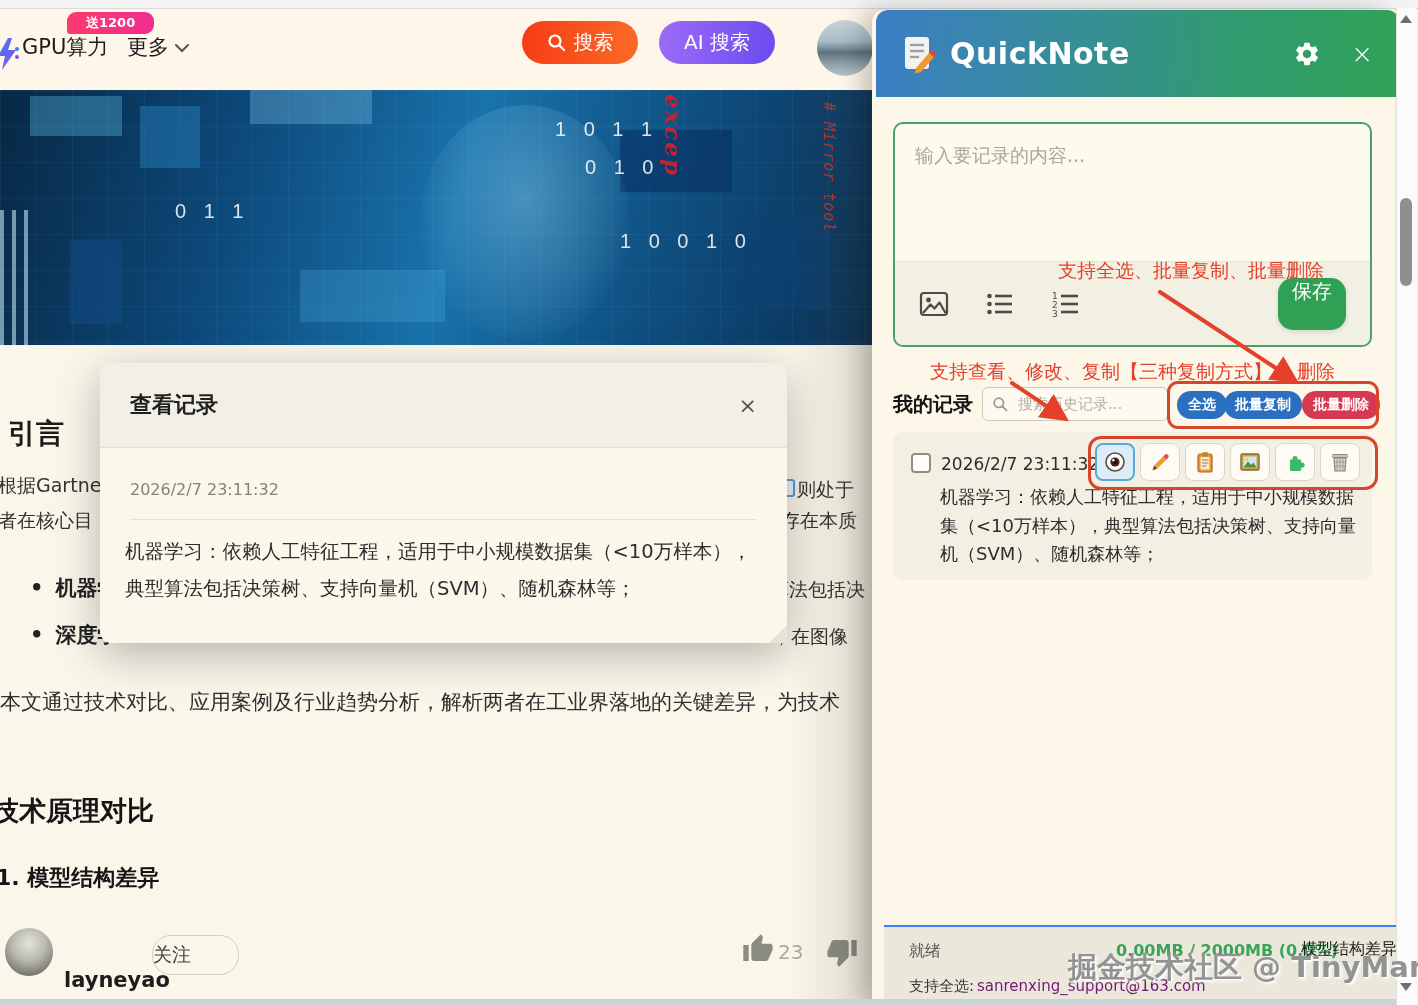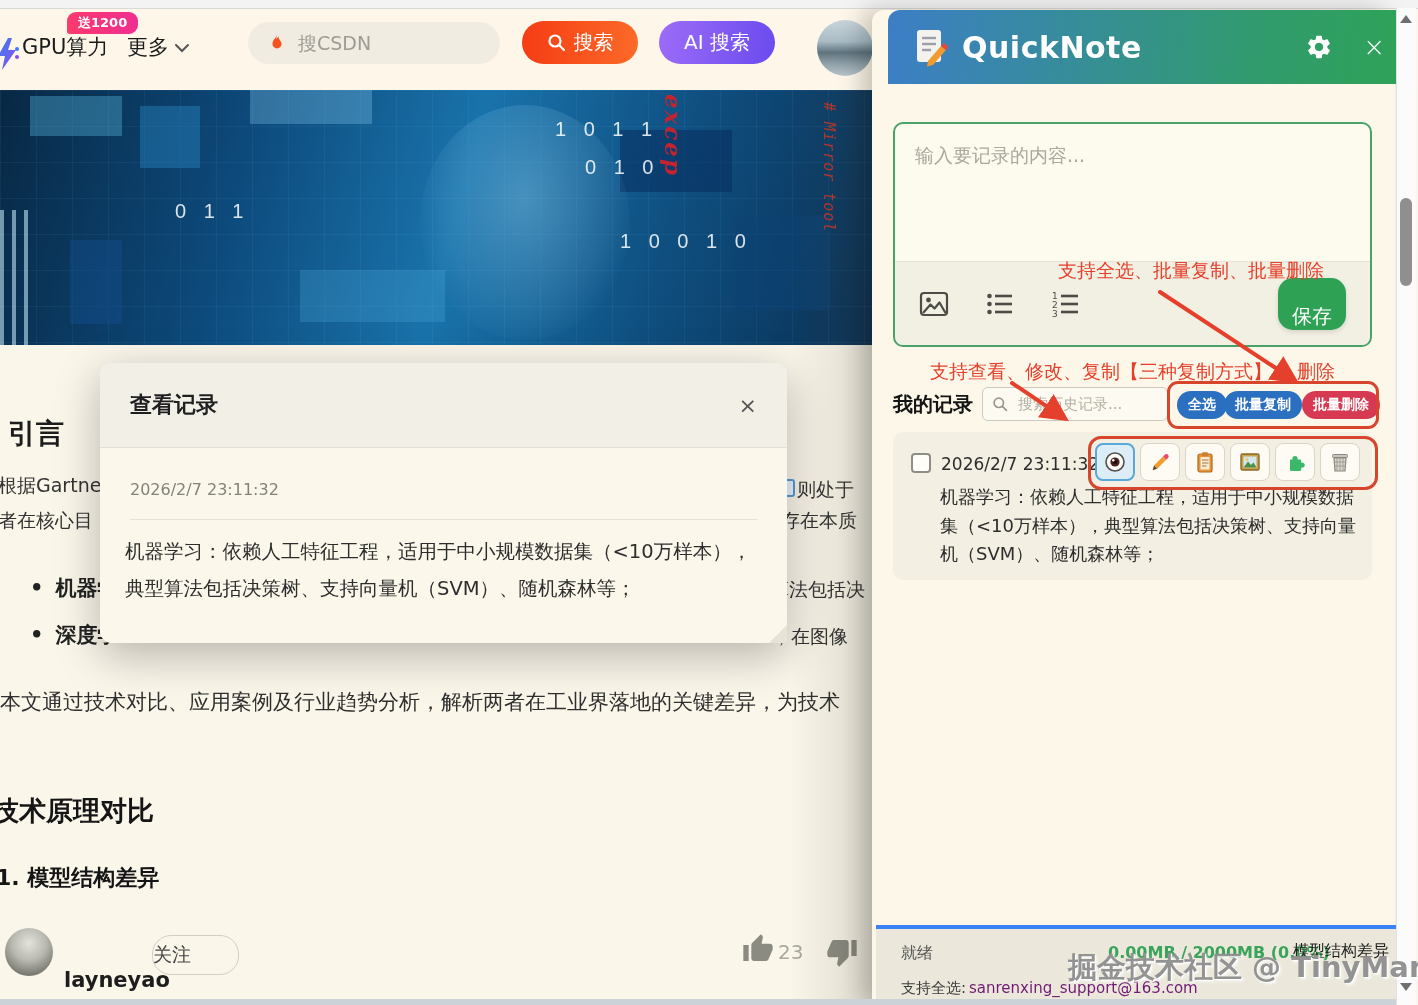--- a/index.html
+++ b/index.html
@@ -13,21 +13,21 @@
   
   .chrome-top{left:0;top:0;width:1418px;height:8px;background:#f3f3f3;border-bottom:1px solid #d9d9d9;z-index:2;}
   .bottom-strip{left:0;top:999px;width:1396px;height:6px;background:#ccd3d8;z-index:18;}
   .scrollbar{left:1396px;top:8px;width:19px;height:997px;background:#fbfbfb;border-left:1px solid #e2e2e2;z-index:20;}
   .sb-up{left:3px;top:7px;width:0;height:0;border-left:6px solid transparent;border-right:6px solid transparent;border-bottom:8px solid #6f6f6f;}
   .sb-down{left:3px;top:975px;width:0;height:0;border-left:6px solid transparent;border-right:6px solid transparent;border-top:8px solid #6f6f6f;}
   .sb-thumb{left:3px;top:190px;width:12px;height:88px;background:#8f8f8f;border-radius:7px;}
   
   .topbar{left:0;top:8px;width:1418px;height:82px;background:#fdf6e9;z-index:1;}
   .gpu-label{left:22px;top:25px;font-size:21px;color:#1b1b1b;font-weight:500;}
-  .gpu-badge{left:67px;top:4px;background:linear-gradient(90deg,#fb3a6d,#ef2f90);color:#fff;font-size:13px;font-weight:bold;padding:2px 11px;border-radius:9px 9px 9px 3px;}
+  .gpu-badge{left:67px;top:4px;background:linear-gradient(90deg,#fb3a6d,#ef2f90);color:#fff;font-size:13px;font-weight:bold;padding:2px 19px;border-radius:9px 9px 9px 3px;}
   .more-label{left:127px;top:25px;font-size:21px;color:#1b1b1b;font-weight:500;}
   .search-pill{left:248px;top:14px;width:252px;height:42px;background:#f1ece2;border-radius:21px;display:flex;align-items:center;padding-left:20px;box-sizing:border-box;}
   .search-pill input{border:none;outline:none;background:transparent;font-size:19px;color:#7c7c76;width:170px;margin-left:10px;font-family:inherit;}
   .search-pill input::placeholder{color:#9c9c94;}
   .btn-search{left:522px;top:13px;width:116px;height:43px;border-radius:22px;background:linear-gradient(90deg,#f63c14,#fb6a28);display:flex;align-items:center;justify-content:center;gap:7px;color:#fff;font-size:20px;}
   .btn-ai{left:659px;top:13px;width:116px;height:43px;border-radius:22px;background:linear-gradient(100deg,#9d6cf8,#6a4bee);display:flex;align-items:center;justify-content:center;color:#fff;font-size:20px;}
   .topbar-avatar{left:817px;top:12px;width:56px;height:56px;border-radius:50%;background:linear-gradient(180deg,#c9d4da 0%,#a9bcc6 38%,#5f747f 58%,#8fa0a8 78%,#b8c4ca 100%);}
   
   .banner{left:0;top:90px;width:872px;height:255px;overflow:hidden;z-index:1;
     background:linear-gradient(105deg,#082844 0%,#0d4a7c 28%,#1973ab 52%,#0f4f80 75%,#0a3054 100%);}
@@ -66,44 +66,44 @@
   .modal-head{position:absolute;left:0;top:0;width:100%;height:85px;background:#f2efe7;border-bottom:1px solid #e2dfd6;border-radius:12px 12px 0 0;display:flex;align-items:center;box-sizing:border-box;padding:0 30px;}
   .modal-title{font-size:22px;font-weight:bold;color:#1f1f1f;}
   .modal-close{margin-left:auto;font-size:22px;color:#555;cursor:default;}
   .modal-ts{position:absolute;left:30px;top:117px;font-size:16px;color:#83837a;}
   .modal-div{position:absolute;left:30px;top:156px;width:627px;height:1px;background:#e5e2d8;}
   .modal-content{position:absolute;left:25px;top:170px;width:632px;font-size:19.5px;line-height:37px;color:#2d2d2d;}
   .modal-fold{position:absolute;right:0;bottom:0;width:0;height:0;border-left:18px solid transparent;border-bottom:18px solid #e7e3d6;}
   
   .panel{left:872px;top:10px;width:523px;height:995px;background:#fcf7e9;z-index:10;border-radius:12px 12px 0 0;
     box-shadow:-10px 0 25px rgba(0,0,0,.22);}
-  .panel-head{position:absolute;left:16px;top:0;width:100%;height:74px;border-radius:12px 12px 0 0;
+  .panel-head{position:absolute;left:4px;top:0;width:100%;height:87px;border-radius:12px 12px 0 0;
     background:linear-gradient(95deg,#3c7ec6 0%,#319a70 68%,#2fa356 100%);
     display:flex;align-items:center;box-sizing:border-box;padding:16px 26px;}
   .panel-title{color:#fff;font-size:30px;font-weight:bold;margin-left:14px;letter-spacing:.5px;}
   .head-gear{margin-left:auto;width:28px;height:28px;}
   .head-close{color:#fff;font-size:26px;margin-left:30px;font-weight:300;}
   .input-card{position:absolute;left:21px;top:112px;width:479px;height:225px;background:#fdfaee;border:2px solid #49a368;border-radius:10px;box-sizing:border-box;}
   .input-placeholder{position:absolute;left:20px;top:19px;font-size:19px;color:#a9a89e;}
   .input-toolbar{position:absolute;left:0;bottom:0;width:100%;height:84px;background:rgba(233,230,218,.55);border-top:1px solid #e6e3d6;border-radius:0 0 8px 8px;display:flex;align-items:center;box-sizing:border-box;padding:0 24px;gap:36px;}
-  .save-btn{margin-left:auto;width:68px;height:52px;background:#2fa155;border-radius:15px;color:#fff;font-size:20px;display:flex;align-items:flex-end;justify-content:center;box-shadow:0 2px 5px rgba(0,0,0,.12);}
+  .save-btn{margin-left:auto;width:68px;height:52px;background:#2fa155;border-radius:15px;color:#fff;font-size:20px;display:flex;align-items:flex-start;justify-content:center;box-shadow:0 2px 5px rgba(0,0,0,.12);}
   .rec-title{position:absolute;left:21px;top:381px;font-size:20px;font-weight:bold;color:#141414;}
   .rec-search{position:absolute;left:110px;top:377px;width:186px;height:34px;background:#fdfaf2;border:1px solid #cdc9bd;border-radius:6px;box-sizing:border-box;display:flex;align-items:center;padding-left:9px;}
   .rec-search input{border:none;outline:none;background:transparent;font-size:15px;color:#8c8a80;width:140px;margin-left:7px;font-family:inherit;}
   .rec-search input::placeholder{color:#b5b1a4;}
   .pill-btn{position:absolute;top:381px;height:28px;border-radius:14px;color:#fff;font-size:14px;font-weight:bold;display:flex;align-items:center;justify-content:center;padding:0 11px;box-sizing:border-box;}
   .pill-blue{background:#2b6fc0;}
   .pill-red{background:#d63a52;}
   .note-card{position:absolute;left:21px;top:422px;width:479px;height:148px;background:#f3efe2;border-radius:10px;}
   .note-check{position:absolute;left:18px;top:21px;width:20px;height:20px;background:#fefdf8;border:2px solid #8e8e86;border-radius:4px;box-sizing:border-box;}
   .note-ts{position:absolute;left:48px;top:22px;font-size:17px;color:#2d2d2d;}
   .icon-btn{position:absolute;top:11px;width:40px;height:38px;background:#fdfbf3;border:1px solid #d9d5c8;border-radius:8px;display:flex;align-items:center;justify-content:center;box-sizing:border-box;}
   .icon-btn.active{background:#dcedf8;border:2px solid #58a8d9;}
   .note-text{position:absolute;left:47px;top:51px;width:422px;font-size:18px;line-height:28.5px;color:#2d2d2d;}
-  .status-bar{position:absolute;left:4px;top:915px;width:100%;height:80px;background:#ebe8db;border-top:4px solid #3b82f6;box-sizing:border-box;}
+  .status-bar{position:absolute;left:12px;top:915px;width:100%;height:80px;background:#ebe8db;border-top:2px solid #3b82f6;box-sizing:border-box;}
   .st-ready{position:absolute;left:25px;top:14px;font-size:16px;color:#555;}
   .st-storage{position:absolute;left:232px;top:14px;font-size:16px;font-weight:bold;color:#3aa45b;}
   .st-clean{position:absolute;left:417px;top:12px;font-size:16px;color:#1e1e1e;}
   .st-fb-label{position:absolute;left:25px;top:50px;font-size:15px;color:#3c3c3c;}
   .st-fb-mail{position:absolute;left:93px;top:50px;font-size:15px;color:#701a75;}
   .watermark{left:1068px;top:948px;font-size:29px;font-weight:bold;color:rgba(138,138,138,.92);white-space:nowrap;z-index:30;
     text-shadow:1px 1px 0 #fff,2px 2px 3px rgba(255,255,255,.85);}
   
   .anno{color:#e5402b;font-size:19px;z-index:12;white-space:pre;}
   .red-box{border:3px solid #d6452c;border-radius:11px;z-index:12;box-sizing:border-box;}
@@ -125,26 +125,20 @@
     <path d="M14 2 L4 20 h7 L8 34 L22 14 h-8 L18 2 Z" fill="url(#lg1)"></path>
     <circle cx="23" cy="13" r="2" fill="#3d7df0"></circle>
       <circle cx="23" cy="21" r="2" fill="#8a4ef0"></circle>
   </svg>
   <div class="abs gpu-label">GPU算力</div>
   <div class="abs gpu-badge">送1200</div>
   <div class="abs more-label">更多</div>
   <svg class="abs" style="left:174px;top:34px" width="16" height="12" viewBox="0 0 16 12">
     <polyline points="2,3 8,9 14,3" fill="none" stroke="#555" stroke-width="2" stroke-linecap="round"></polyline>
   </svg>
-  <div class="abs search-pill">
-    <svg width="18" height="22" viewBox="0 0 20 24">
-      <path d="M10 1 C10.5 6 5 8 5 13 a5 5 0 0 0 10 0 C15 9.5 11.5 8.5 11.8 4.5 Q10.8 6.5 9 7.5 Q10 4.5 10 1 Z" fill="#f5521f"></path>
-    </svg>
-    <input type="text" placeholder="搜CSDN" style="">
-  </div>
   <div class="abs btn-search">
     <svg width="20" height="20" viewBox="0 0 20 20">
       <circle cx="8" cy="8" r="5.5" fill="none" stroke="#fff" stroke-width="2.2"></circle>
       <line x1="12.5" y1="12.5" x2="17" y2="17" stroke="#fff" stroke-width="2.2" stroke-linecap="round"></line>
     </svg>
     <span>搜索</span>
   </div>
   <div class="abs btn-ai">
     <span>AI 搜索</span>
   </div>

